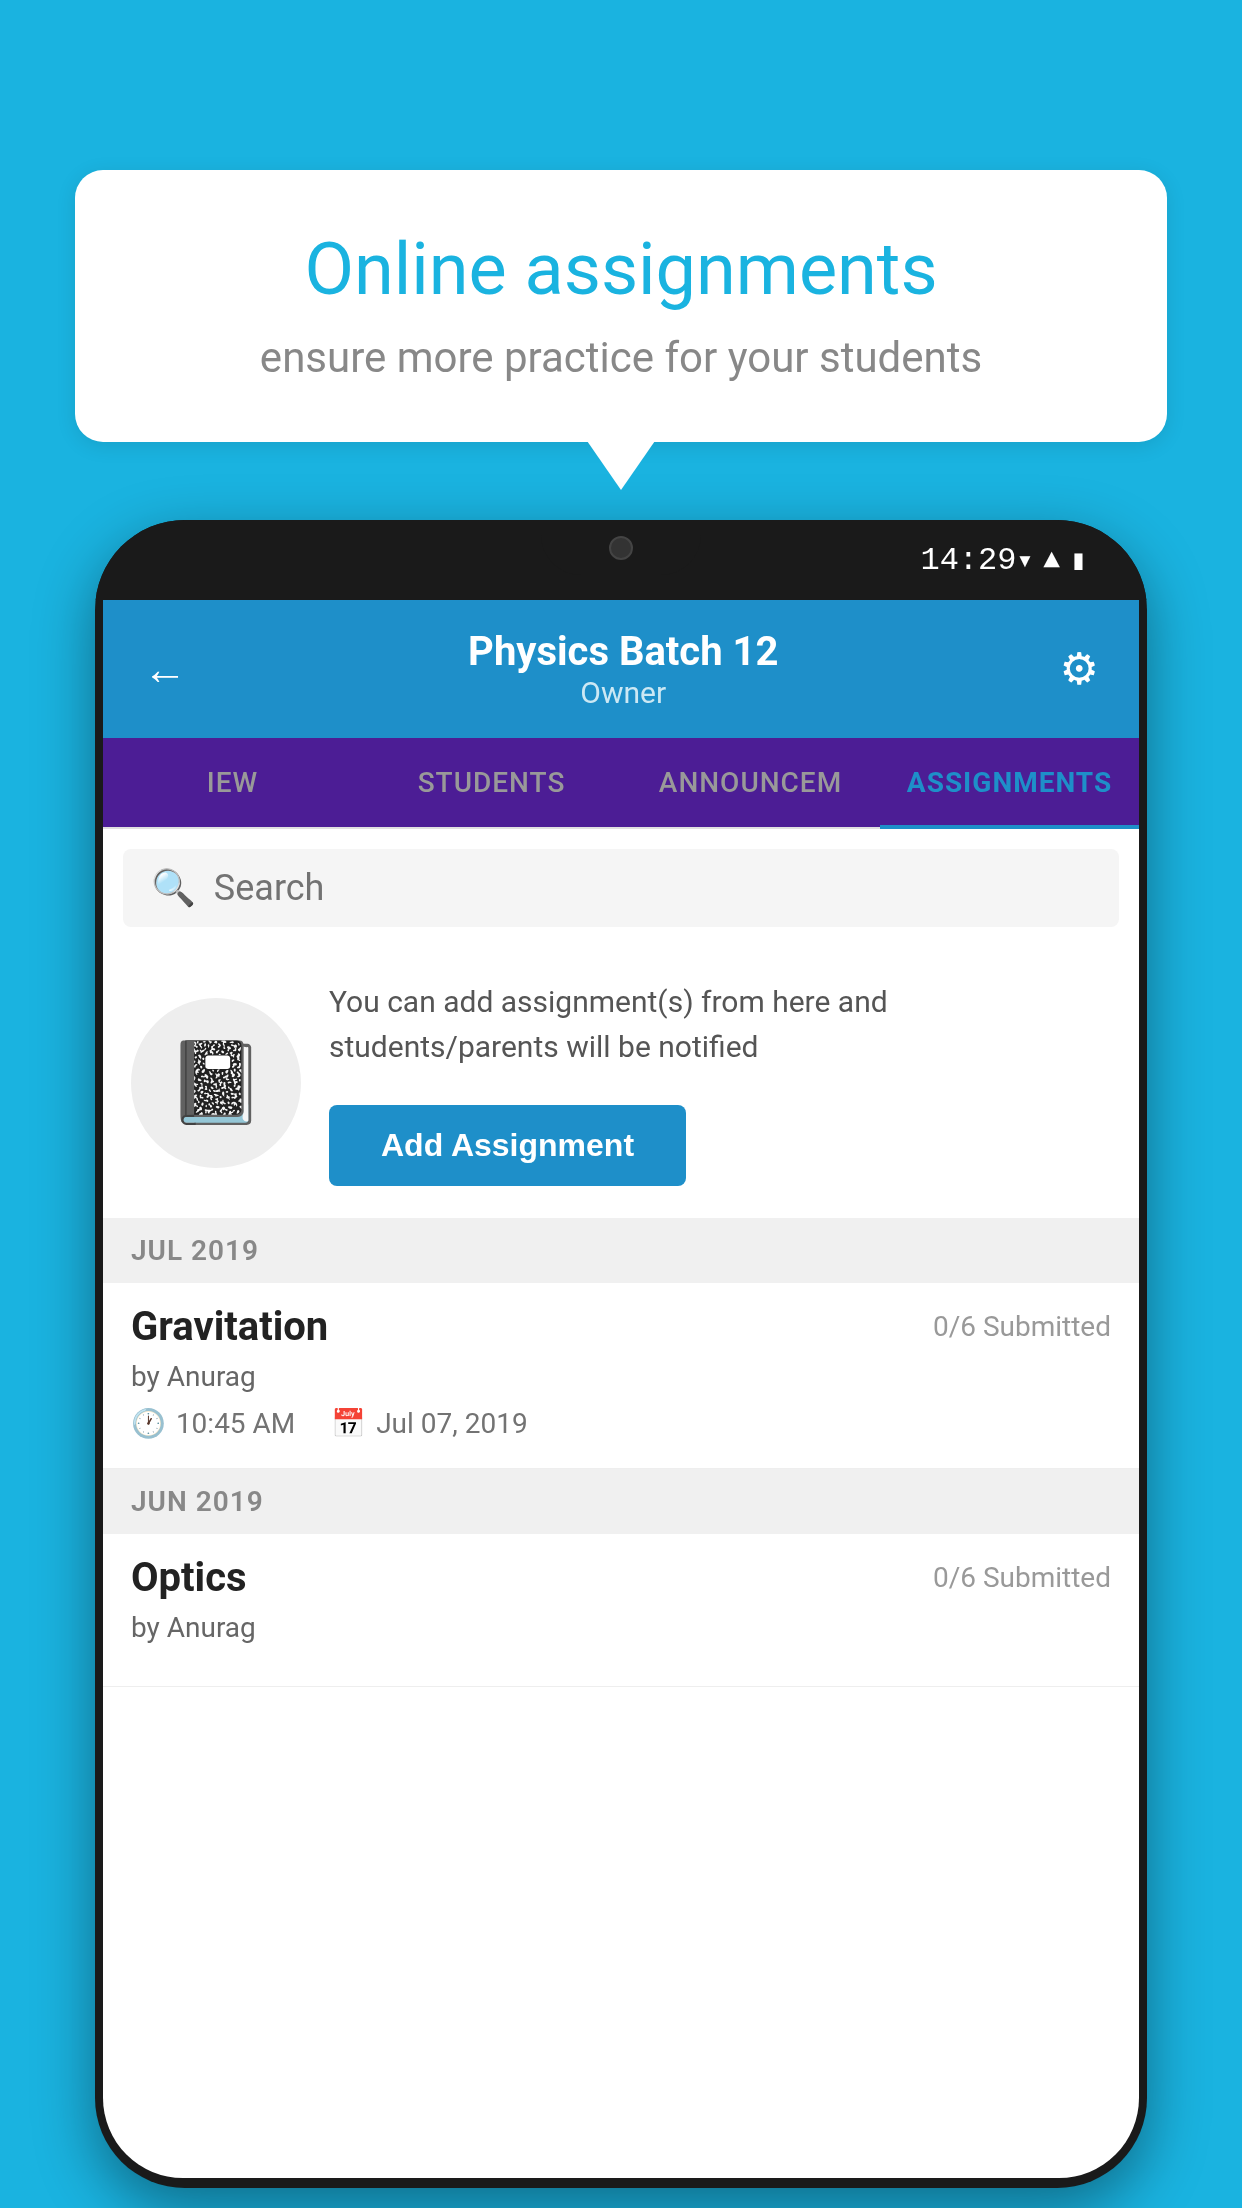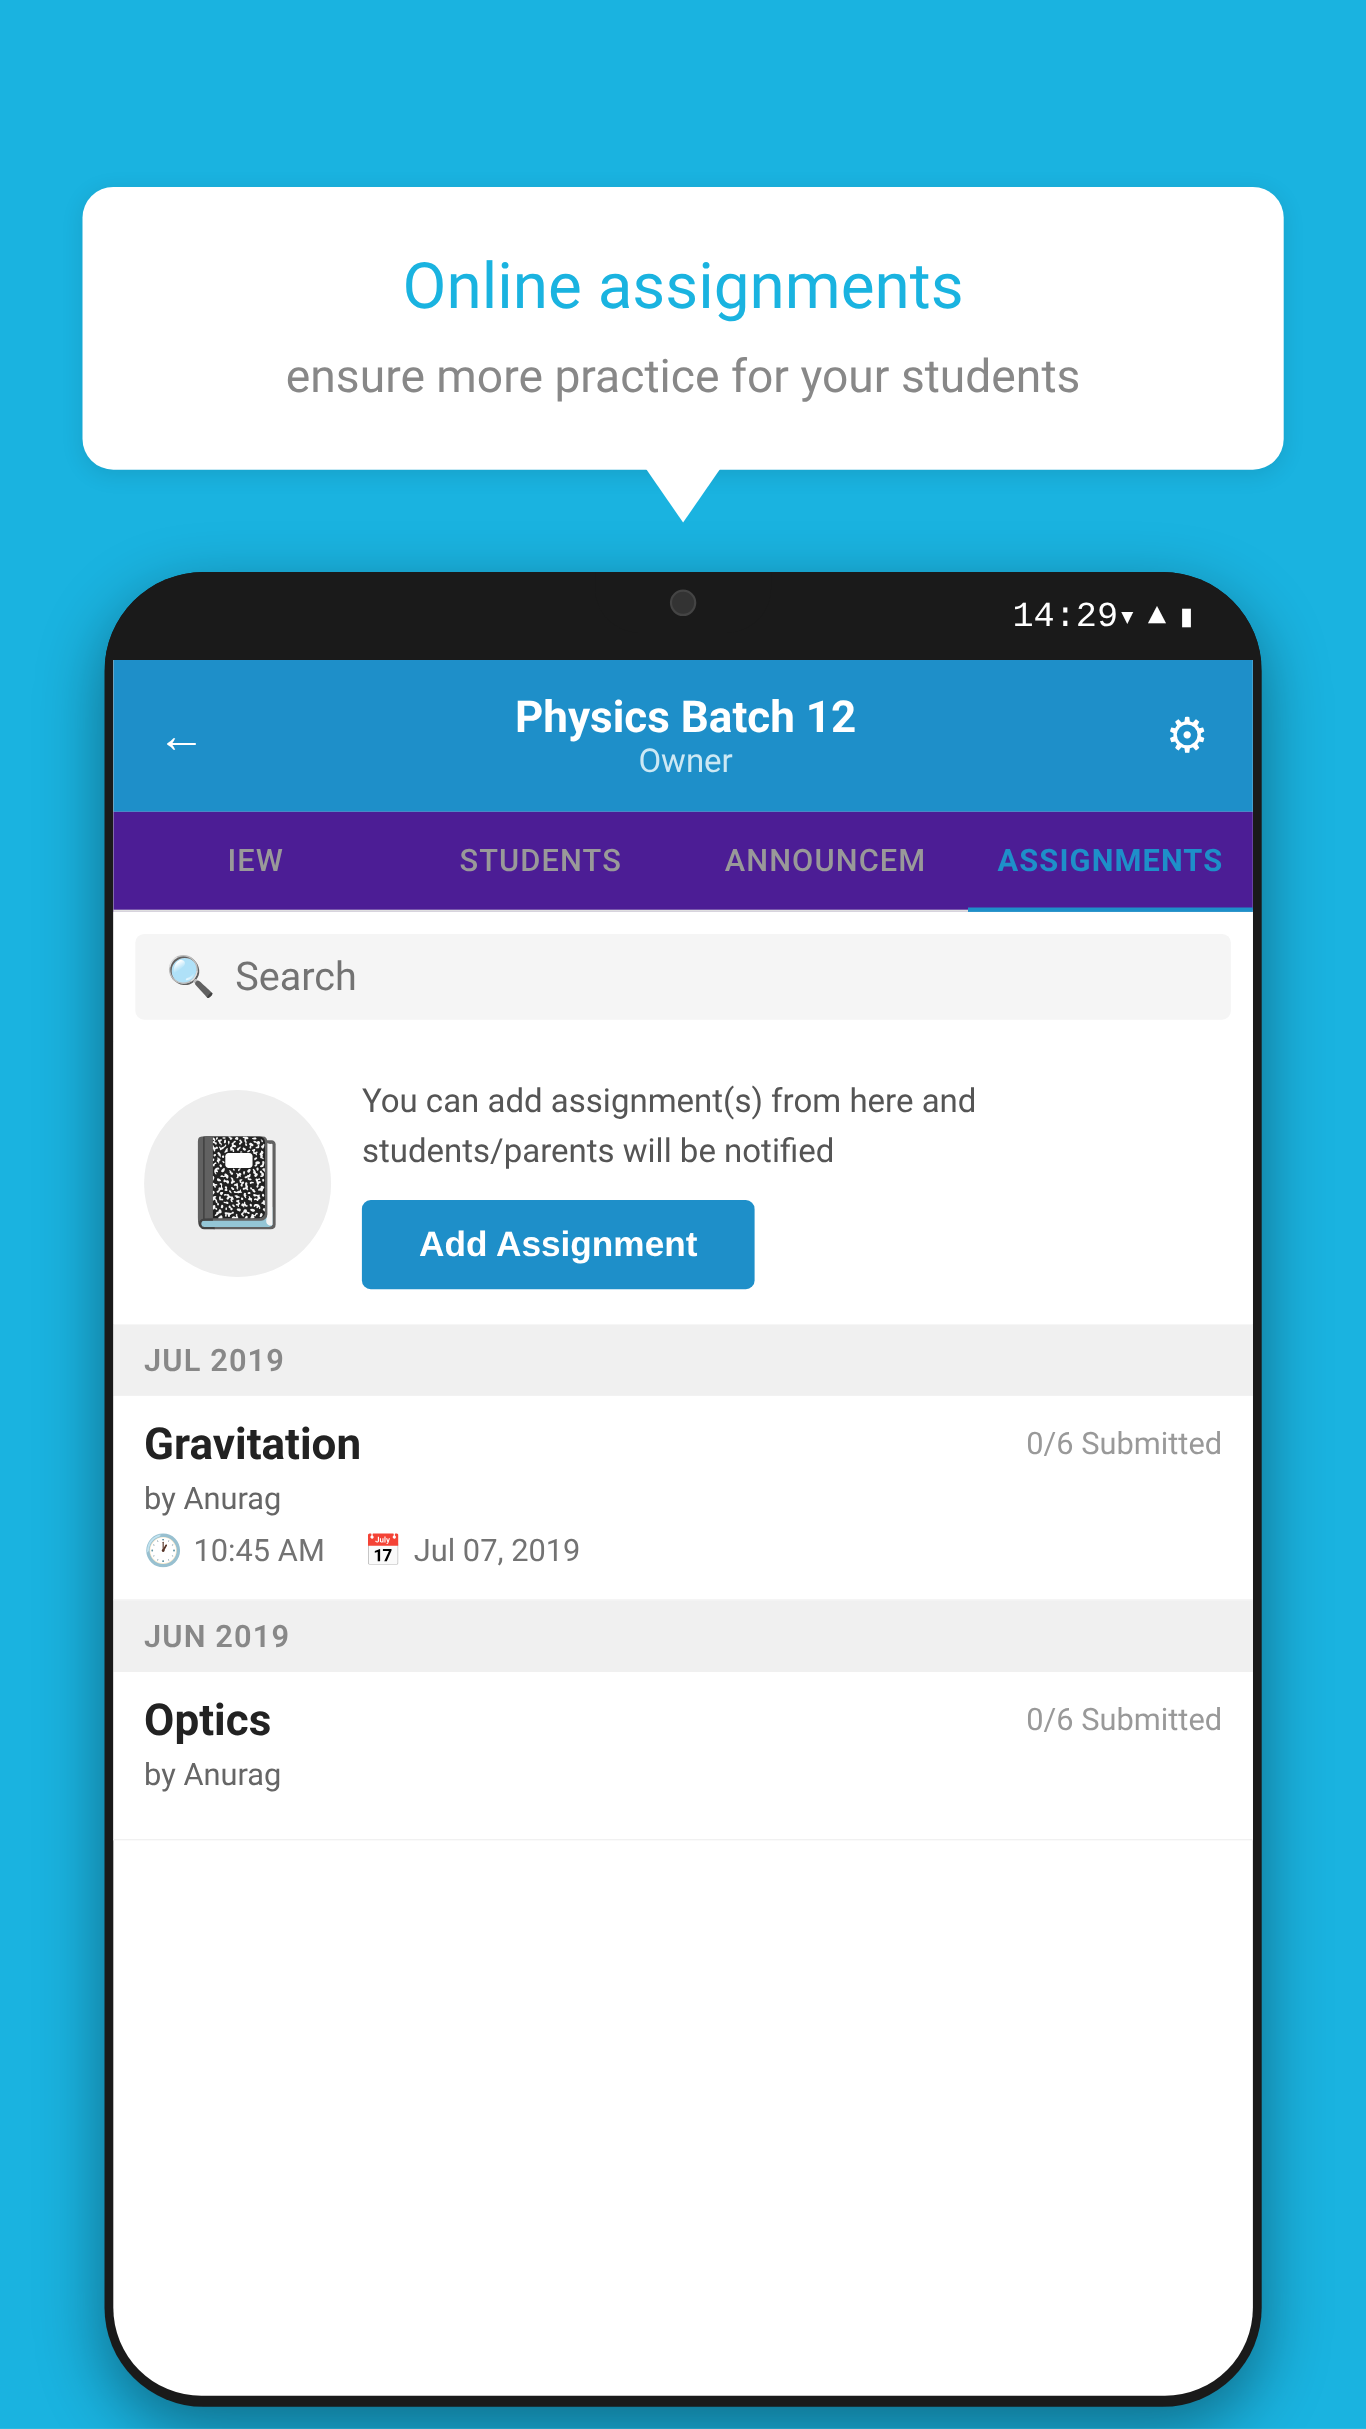--- a/index.html
+++ b/index.html
@@ -41,21 +41,21 @@
       left: 50%;
       transform: translateX(-50%);
       width: 0;
       height: 0;
       border-left: 36px solid transparent;
       border-right: 36px solid transparent;
       border-top: 52px solid #ffffff;
     }
 
     .speech-bubble-title {
-      font-size: 58px;
+      font-size: 72px;
       color: #1ab3e0;
       font-weight: 400;
       line-height: 1.1;
       margin-bottom: 24px;
     }
 
     .speech-bubble-subtitle {
       font-size: 42px;
       color: #888888;
       font-weight: 400;
@@ -260,21 +260,21 @@
     }
 
     .promo-text-block {
       flex: 1;
     }
 
     .promo-description {
       font-size: 30px;
       color: #555555;
       line-height: 1.5;
-      margin-bottom: 22px;
+      margin-bottom: 36px;
     }
 
     .add-assignment-btn {
       background: #1e8fc9;
       color: #ffffff;
       font-size: 32px;
       font-weight: 600;
       border: none;
       border-radius: 8px;
       padding: 22px 52px;

